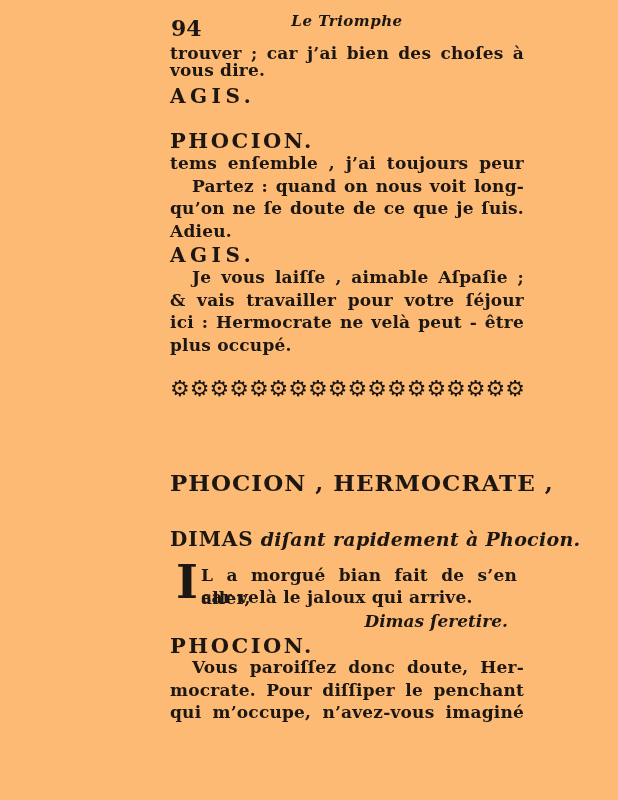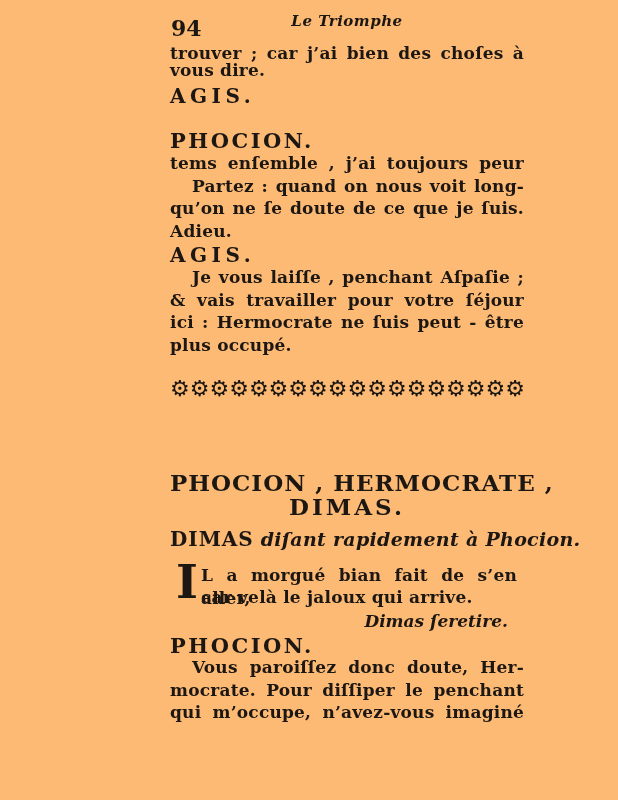--- a/index.html
+++ b/index.html
@@ -49,31 +49,30 @@
   <div class="abs ctr spk-phocion" style="top:128px">PHOCION.</div>
   <div class="abs bl stack" style="top:152px">
     <div class="just">tems enſemble , j’ai toujours peur</div>
     <div class="just ind">Partez : quand on nous voit long-</div>
     <div class="just">qu’on ne ſe doute de ce que je ſuis.</div>
     <div class="fit">Adieu.</div>
   </div>
 
   <div class="abs ctr spk-agis" style="top:243px">AGIS.</div>
   <div class="abs bl stack" style="top:266px">
-    <div class="just ind">Je vous laiſſe , penchant Aſpaſie ;</div>
+    <div class="just ind">Je vous laiſſe , aimable Aſpaſie ;</div>
     <div class="just">&amp; vais travailler pour votre ſéjour</div>
-    <div class="just">ici : Hermocrate ne ſuis peut - être</div>
+    <div class="just">ici : Hermocrate ne velà peut - être</div>
     <div class="fit">plus occupé.</div>
   </div>
 
   <div class="abs ornament" style="top:375px">⚙⚙⚙⚙⚙⚙⚙⚙⚙⚙⚙⚙⚙⚙⚙⚙⚙⚙</div>
 
 
   <div class="abs chars1" style="top:469px">PHOCION , HERMOCRATE ,</div>
-  <div class="abs chars2" style="top:493px">DIMAS.</div>
 
   <div class="abs direction" style="top:527px">
     <span class="dspk">DIMAS</span><span class="dtxt"> diſant rapidement à Phocion.</span>
   </div>
 
   <div class="dropcap">I</div>
   <div class="verseline bl just" style="top:564px">L a morgué bian fait de s’en aller,</div>
   <div class="verseline bl" style="top:586px">car velà le jaloux qui arrive.</div>
 
   <div class="abs exitdir" style="top:611px">Dimas ſeretire.</div>

